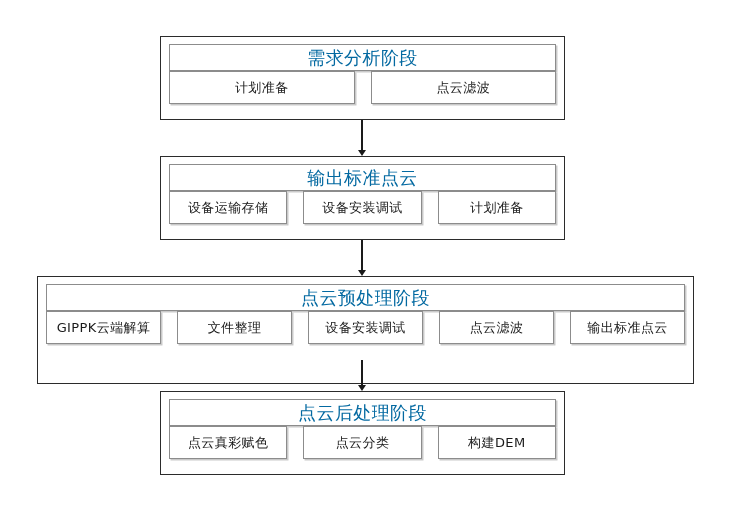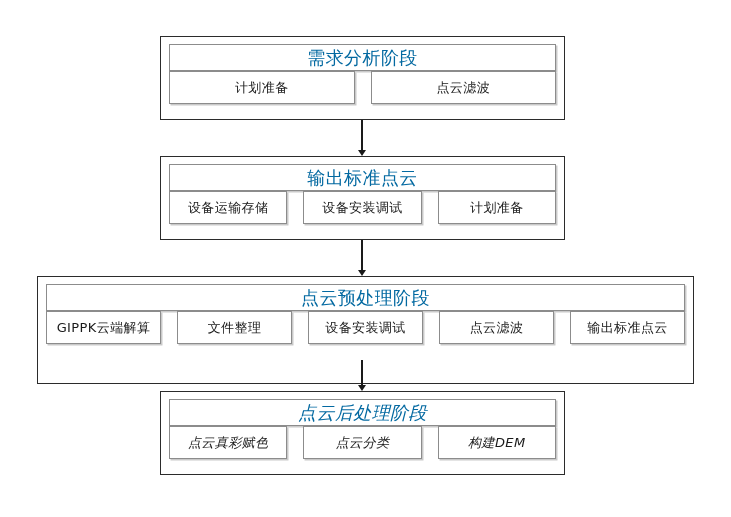--- a/index.html
+++ b/index.html
@@ -134,21 +134,21 @@
       <div class="item-box">点云滤波</div>
       <div class="item-box">输出标准点云</div>
     </div>
   </div>
 
   <div class="connector" style="left:355px; top:360px; height:31px;">
     <div class="shaft"></div>
     <div class="head"></div>
   </div>
 
-  <div class="stage" style="left:160px; top:391px; width:405px; height:84px;font-style:italic;">
+  <div class="stage" style="left:160px; top:391px; width:405px; height:84px;">
     <div class="stage-title">点云后处理阶段</div>
     <div class="stage-items">
       <div class="item-box">点云真彩赋色</div>
       <div class="item-box">点云分类</div>
       <div class="item-box">构建DEM</div>
     </div>
   </div>
 
 </div>
 

